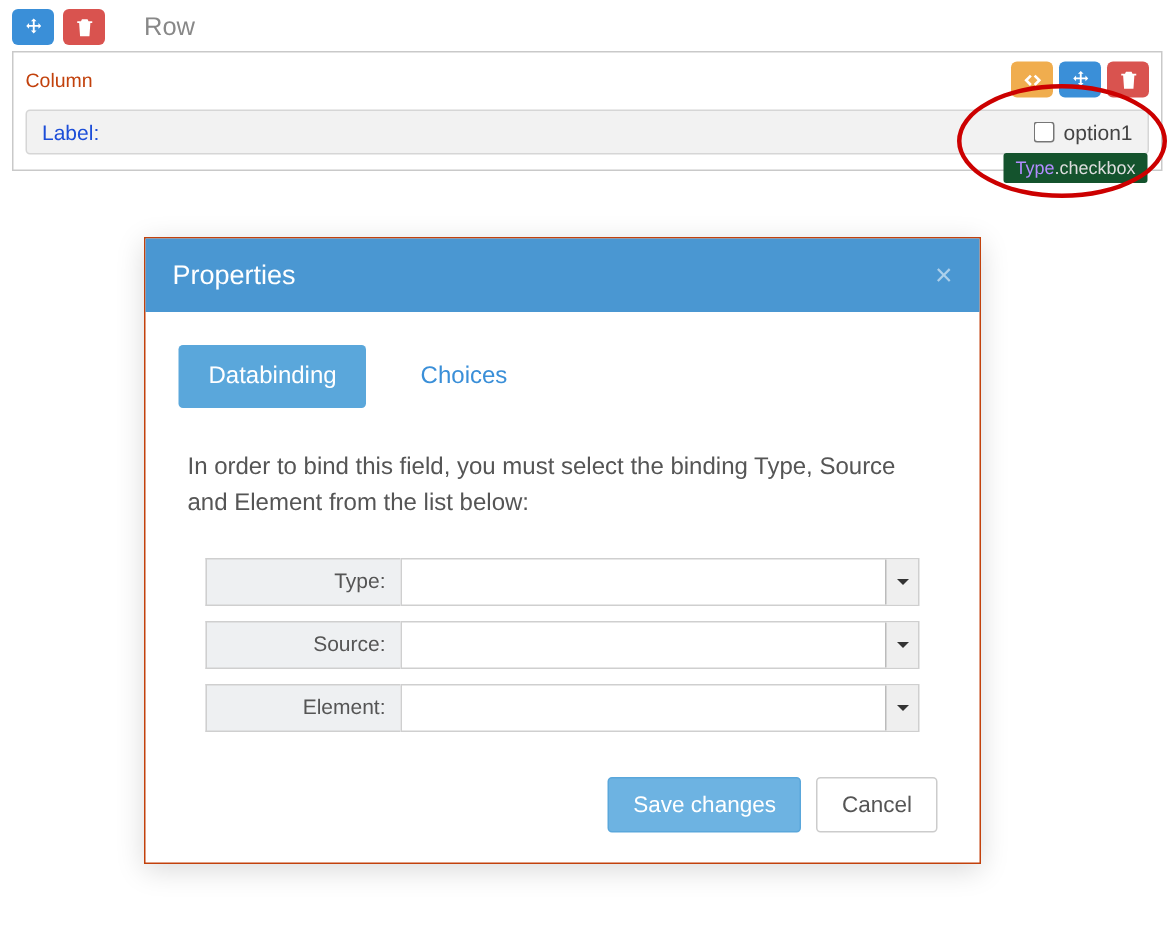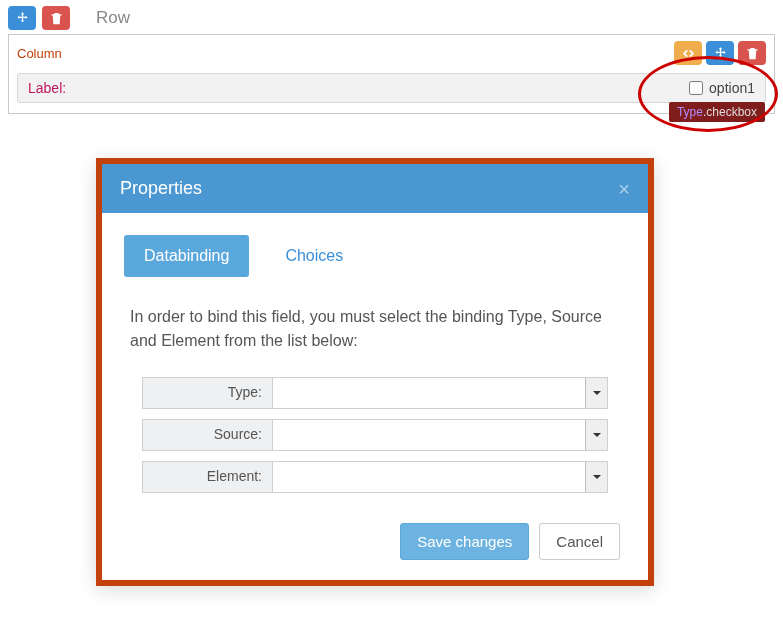--- a/index.html
+++ b/index.html
@@ -63,21 +63,21 @@
     display: flex;
     align-items: center;
     gap: 10px;
     background: #f2f2f2;
     border: 1px solid #d6d6d6;
     border-radius: 3px;
     padding: 6px 10px;
     position: relative;
   }
   .field-label {
-    color: #be185d;
+    color: #1d4ed8;
     font-size: 14px;
     flex: 0 0 auto;
   }
   .field-body {
     flex: 1;
   }
   .field-opt {
     margin-left: auto;
     display: flex;
     align-items: center;
@@ -85,21 +85,21 @@
     font-size: 14px;
     color: #444;
   }
   .field-opt input[type=checkbox] {
     width: 14px; height: 14px;
   }
   .tooltip {
     position: absolute;
     top: 28px;
     right: 0px;
-    background: #7f1d1d;
+    background: #14532d;
     color: #fff;
     font-size: 12px;
     padding: 3px 8px;
     border-radius: 2px;
     white-space: nowrap;
   }
   .tooltip .tp-type { color: #b28cff; }
   .tooltip .tp-dot  { color: #ddd; }
   .tooltip .tp-val  { color: #ddd; }
   
@@ -109,21 +109,21 @@
     border-radius: 50%;
     pointer-events: none;
   }
   
   .modal {
     position: absolute;
     left: 96px;
     top: 158px;
     width: 558px;
     background: #fff;
-    border: 6px solid #c2410c;
+    border: 1px solid #c2410c;
     box-shadow: 0 4px 18px rgba(0,0,0,0.15);
   }
   .modal-header {
     background: #4a97d2;
     color: #fff;
     padding: 14px 18px;
     font-size: 18px;
     display: flex;
     justify-content: space-between;
     align-items: center;

